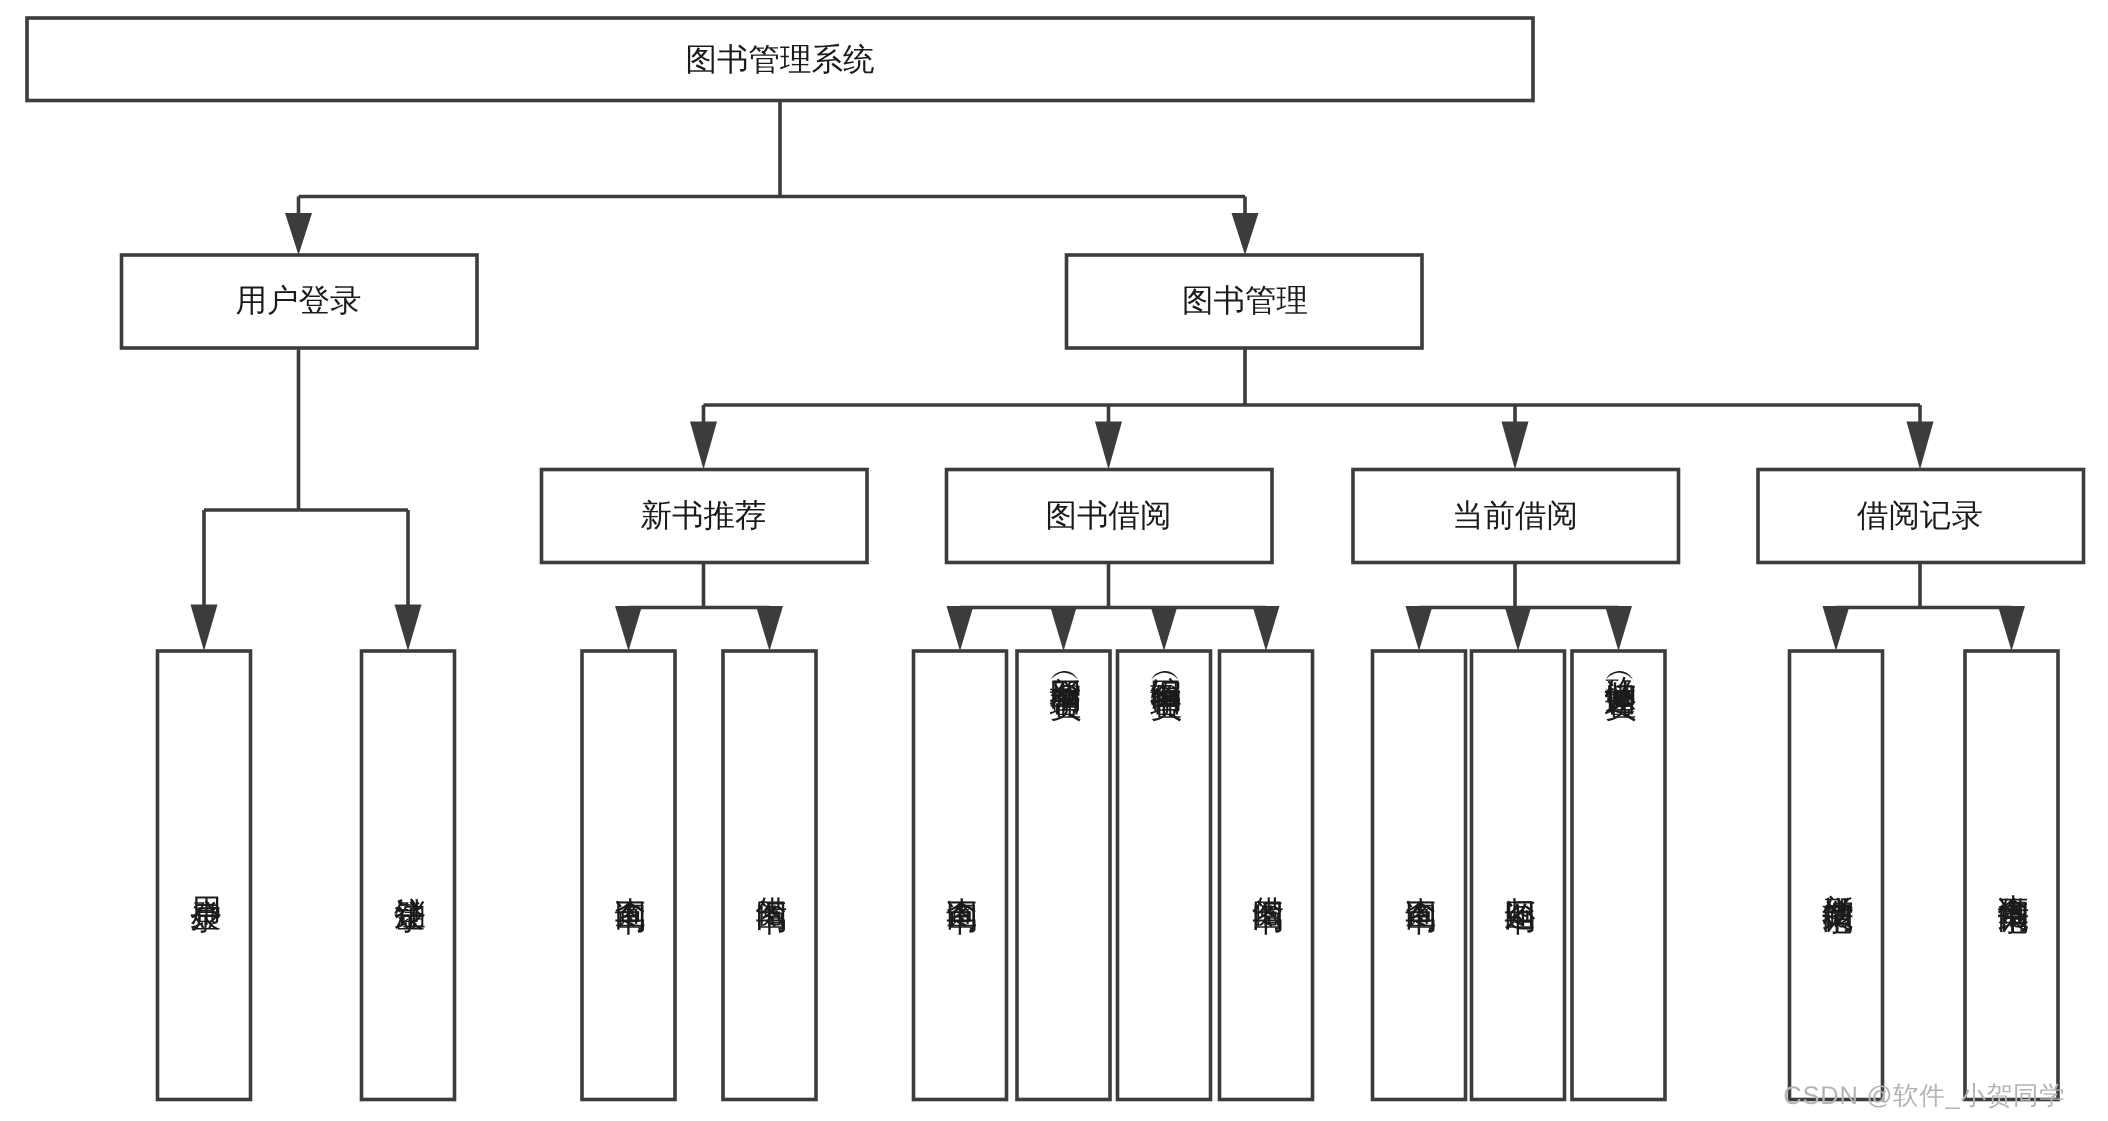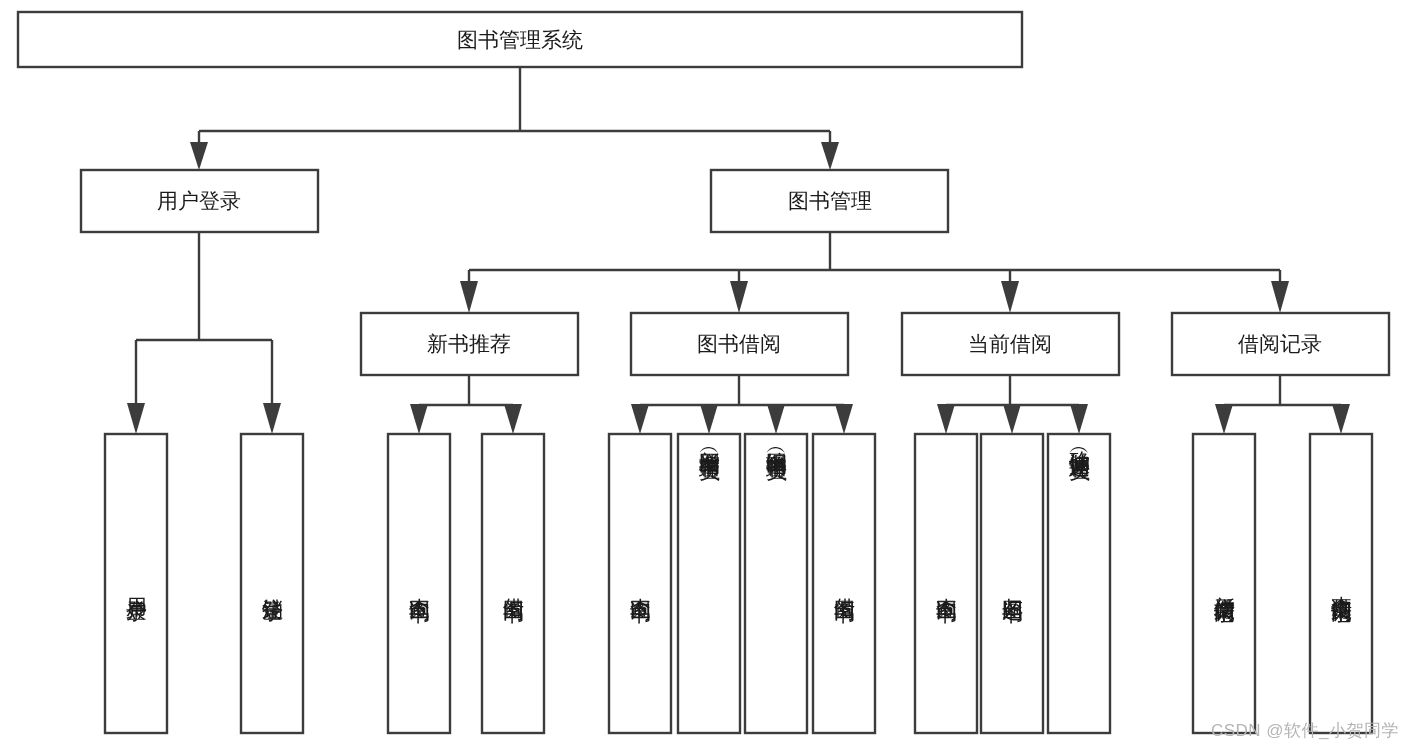--- a/index.html
+++ b/index.html
@@ -61,21 +61,21 @@
     text-orientation: upright;
     font-family: "Liberation Sans", "DejaVu Sans", sans-serif;
     font-size: 21px;
     line-height: 1.18;
     color: #1b1b1b;
     letter-spacing: 1.5px;
     white-space: nowrap;
   }
   .watermark {
     position: absolute;
-    right: 6px;
+    right: 28px;
     bottom: 5px;
     font-family: "Liberation Sans", "DejaVu Sans", sans-serif;
     font-size: 17px;
     color: #b4b4b4;
     letter-spacing: 0.5px;
     white-space: nowrap;
   }
 </style>
 </head>
 <body>

